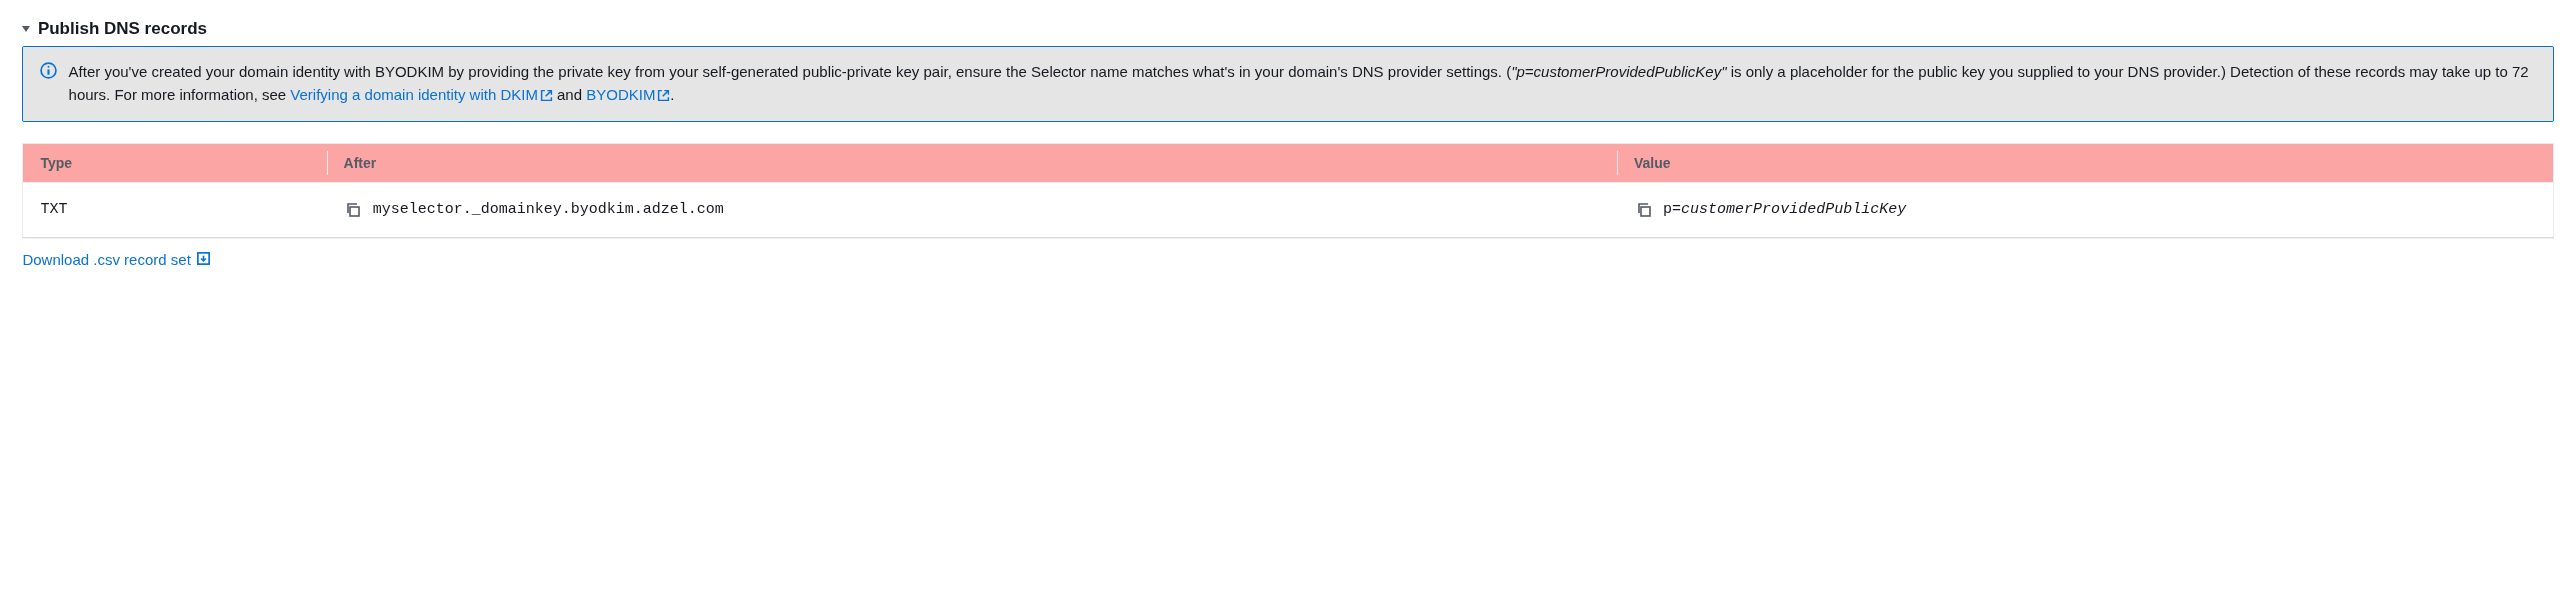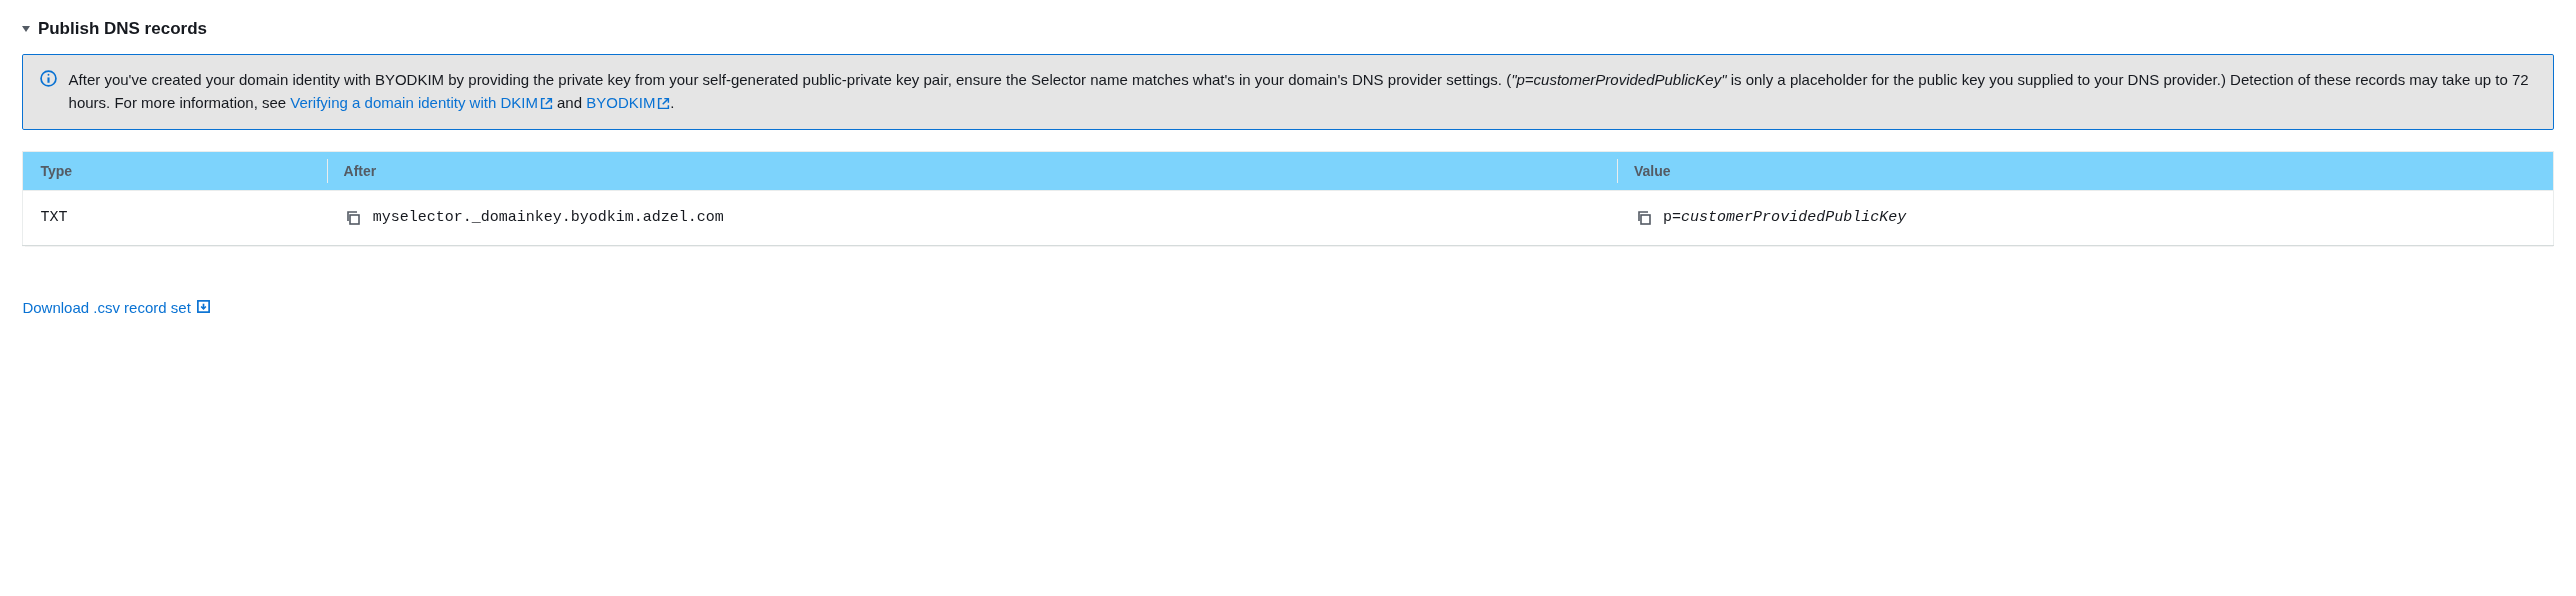--- a/index.html
+++ b/index.html
@@ -7,21 +7,21 @@
   font-family: "Amazon Ember", "Helvetica Neue", Arial, sans-serif;
   font-size: 13px;
   color: #16191f;
   background: #fff;
   padding: 18.7px 22.4px;
 }
 .section-header {
   display: flex;
   align-items: center;
   gap: 7.5px;
-  margin-bottom: 15px;
+  margin-bottom: 7px;
   cursor: pointer;
 }
 .section-header .caret {
   width: 0; height: 0;
   border-left: 4.7px solid transparent;
   border-right: 4.7px solid transparent;
   border-top: 6.5px solid #545b64;
 }
 .section-header h2 {
   font-size: 17px;
@@ -65,21 +65,21 @@
   border-bottom: 0.9px solid #d5dbdb;
   border-collapse: collapse;
   margin-bottom: 13px;
   box-shadow: 0 0.9px 0.9px rgba(0,0,0,0.05);
 }
 .dns-table thead th {
   text-align: left;
   font-weight: 700;
   font-size: 14px;
   color: #545b64;
-  background: #7dd3fc;
+  background: #fca5a5;
   padding: 11.2px 17px;
   border-bottom: 0.9px solid #eaeded;
 }
 .dns-table thead th + th {
   position: relative;
 }
 .dns-table thead th + th::before {
   content: "";
   position: absolute;
   left: 0; top: 7.5px; bottom: 7.5px;
@@ -108,21 +108,20 @@
   line-height: 0;
 }
 .copy-btn svg { width: 16px; height: 16px; }
 .download-link {
   color: #0972d3;
   text-decoration: none;
   font-size: 15px;
   display: inline-flex;
   align-items: center;
   gap: 5.6px;
-  margin-top: 40px;
 }
 .download-link svg { width: 15px; height: 15px; }
 .col-type { width: 12%; }
 .col-name { width: 51%; }
 .col-value { width: 37%; }
 </style>
 </head>
 <body>
 
 

